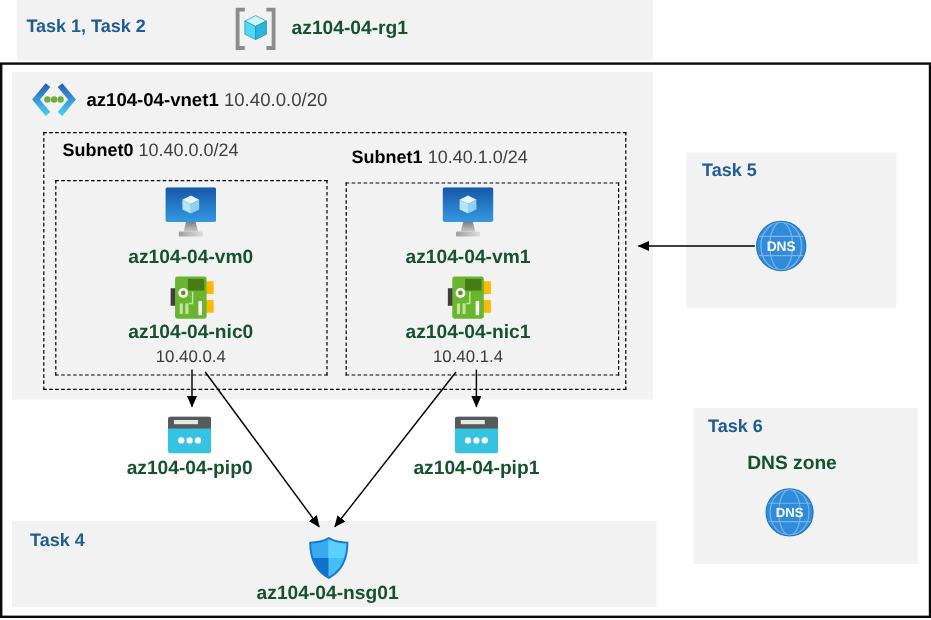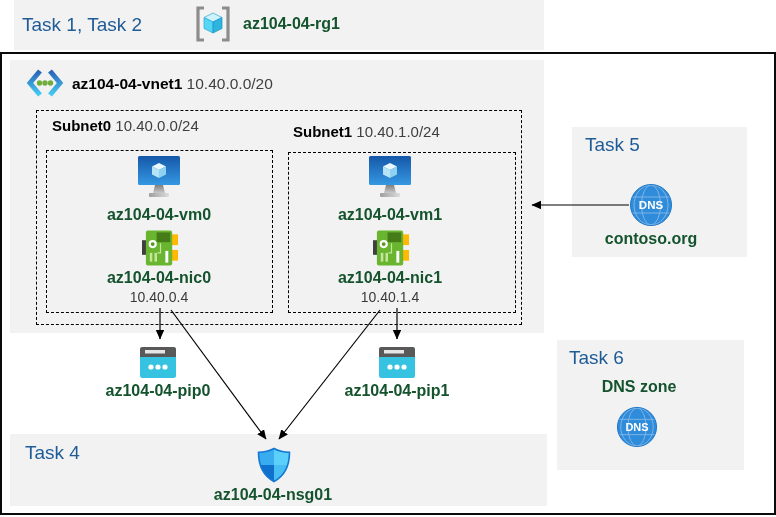--- a/index.html
+++ b/index.html
@@ -4,21 +4,21 @@
 <style>
   html,body{margin:0;padding:0;background:#fff;}
   #page{
     position:relative;width:776px;height:517px;background:#fff;overflow:hidden;
     font-family:"Liberation Sans",sans-serif;color:#000;
   }
   .abs{position:absolute;}
   .panel{position:absolute;background:#F2F2F2;}
   .outer-rect{position:absolute;left:0;top:52px;width:772px;height:459px;border:2px solid #0a0a0a;background:transparent;}
   .dashed{position:absolute;border:1px dashed #000;background:transparent;}
-  .task-label{font-weight:normal;font-size:19px;color:#1F5C97;white-space:nowrap;}
+  .task-label{font-weight:bold;font-size:15px;color:#1F5C97;white-space:nowrap;}
   .res-label{font-weight:bold;font-size:16px;color:#14532d;white-space:nowrap;}
   .res-label.ctr{text-align:center;width:140px;}
   .cidr{font-weight:normal;color:#3F3F3F;}
   .ip-label{font-size:14px;color:#3A3A3A;text-align:center;width:140px;white-space:nowrap;}
   .subnet-title{font-size:15px;font-weight:bold;white-space:nowrap;}
   .vnet-title{font-size:15.5px;font-weight:bold;white-space:nowrap;}
   svg{display:block;}
   #arrows{position:absolute;left:0;top:0;pointer-events:none;}
   #arrows line{stroke:#000;stroke-width:1.2;}
 </style>
@@ -165,21 +165,20 @@
         <circle cx="22" cy="22" r="20.5" fill="#2F8CDB" stroke="#1E78C8" stroke-width="1"></circle>
         <g clip-path="url(#dnsclip5)" stroke="#7FB4E6" stroke-width="1" fill="none">
           <ellipse cx="22" cy="22" rx="9.5" ry="20"></ellipse>
           <ellipse cx="22" cy="22" rx="17" ry="20"></ellipse>
           <line x1="2" y1="14" x2="42" y2="14"></line>
           <line x1="2" y1="30" x2="42" y2="30"></line>
         </g>
         <text x="22" y="26" text-anchor="middle" font-size="11.5" font-weight="bold" fill="#fff" font-family="Liberation Sans, sans-serif">DNS</text>
       </svg>
     </div>
-    <div class="res-label ctr abs" style="left:9px;top:103px;">contoso.org</div>
   </div>
 
   <div class="abs" style="left:140px;top:347px;">
     <svg width="36" height="31" viewBox="0 0 36 31">
       <rect x="0" y="0" width="36" height="31" rx="2.5" fill="#35C3E1"></rect>
       <path d="M2.5,0 h31 a2.5,2.5 0 0 1 2.5,2.5 v7.5 h-36 v-7.5 a2.5,2.5 0 0 1 2.5,-2.5 z" fill="#595959"></path>
       <rect x="5" y="3" width="20" height="3.5" fill="#E6E6E6"></rect>
       <circle cx="11" cy="20" r="2.6" fill="#fff"></circle>
         <circle cx="18" cy="20" r="2.6" fill="#fff"></circle>
         <circle cx="25" cy="20" r="2.6" fill="#fff"></circle>
@@ -210,21 +209,21 @@
         <rect x="0" y="0" width="17" height="18" fill="#38ACEE"></rect>
         <rect x="17" y="0" width="17" height="18" fill="#5BD0FA"></rect>
         <rect x="0" y="18" width="17" height="18" fill="#1070CE"></rect>
         <rect x="17" y="18" width="17" height="18" fill="#47BEF3"></rect>
       </g>
       <path d="M17,1.5 C21.5,4 27,5.2 32.5,5.2 C32.5,15.5 30,27.5 17,34.5 C4,27.5 1.5,15.5 1.5,5.2 C7,5.2 12.5,4 17,1.5 Z" fill="none" stroke="#1377D4" stroke-width="1.6"></path>
     </svg>
   </div>
   <div class="res-label ctr abs" style="left:203px;top:486px;">az104-04-nsg01</div>
 
-  <div class="panel" style="left:557px;top:340px;width:187px;height:130px;">
+  <div class="panel" style="left:578px;top:340px;width:187px;height:130px;">
     <div class="task-label abs" style="left:12px;top:7px;">Task 6</div>
     <div class="res-label ctr abs" style="left:12px;top:38px;">DNS zone</div>
     <div class="abs" style="left:59px;top:66px;">
       <svg width="42" height="42" viewBox="0 0 44 44">
         <clipPath id="dnsclip6">
             <circle cx="22" cy="22" r="20"></circle>
           </clipPath>
         <circle cx="22" cy="22" r="20.5" fill="#2F8CDB" stroke="#1E78C8" stroke-width="1"></circle>
         <g clip-path="url(#dnsclip6)" stroke="#7FB4E6" stroke-width="1" fill="none">
           <ellipse cx="22" cy="22" rx="9.5" ry="20"></ellipse>

